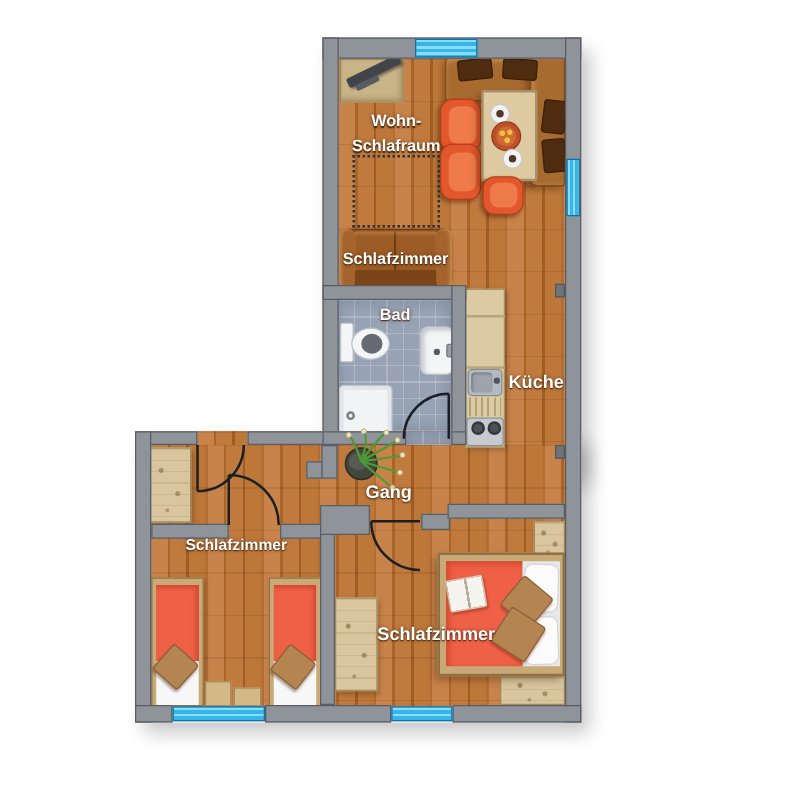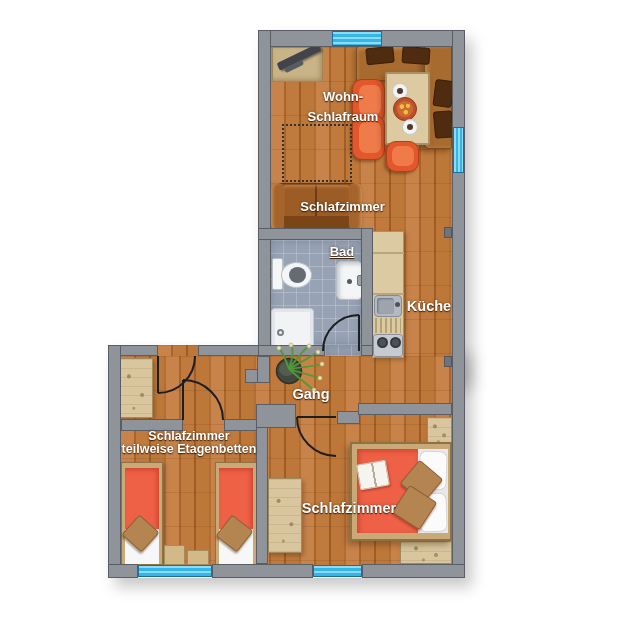--- a/index.html
+++ b/index.html
@@ -29,21 +29,21 @@
       radial-gradient(circle at 70% 62%, rgba(120,90,40,0.5) 0 1.5px, rgba(0,0,0,0) 2.5px),
       radial-gradient(circle at 45% 85%, rgba(120,90,40,0.45) 0 1px, rgba(0,0,0,0) 2px),
       repeating-linear-gradient(180deg, rgba(140,110,60,0.18) 0 1px, rgba(0,0,0,0) 1px 9px);
     box-shadow:2px 3px 4px rgba(60,30,5,0.3);}
   
   .whitebox{position:absolute;background:#f4f5f6;border:1.5px solid #b9bec5;box-sizing:border-box;}
   .shadowed{box-shadow:-3px 4px 6px rgba(60,30,5,0.35);}
   
   .lbl{position:absolute;color:#ffffff;font-weight:bold;text-align:center;
        text-shadow:0 1px 1px rgba(61,31,8,0.95),0 0 3px rgba(61,31,8,0.55);white-space:nowrap;}
-  .s13{font-size:13px;line-height:14px;margin-left:26px;}
+  .s13{font-size:13px;line-height:14px;}
   .s12{font-size:12.5px;line-height:13px;}
   .s14{font-size:14.5px;line-height:15px;}
   .blockshadow{position:absolute;background:#fdfdfd;box-shadow:7px 9px 14px rgba(0,0,0,0.22);}
   svg.overlay{position:absolute;left:0;top:0;pointer-events:none;}
 </style>
 </head>
 <body>
 
 <div class="canvas">
 
@@ -204,20 +204,19 @@
           <circle cx="320" cy="378" r="2"></circle>
           <circle cx="314" cy="390" r="2"></circle>
         <circle cx="279" cy="348" r="2"></circle>
       </g>
     </g>
   </svg>
 
   <div class="lbl s13" style="left:277px;top:90px;width:80px;">Wohn-</div>
   <div class="lbl s13" style="left:277px;top:110px;width:80px;">Schlafraum</div>
   <div class="lbl s13" style="left:271px;top:200px;width:91px;">Schlafzimmer</div>
-  <div class="lbl s13" style="left:286px;top:245px;width:60px;text-decoration:underline;">Bad</div>
+  <div class="lbl s13" style="left:286px;top:245px;width:60px;">Bad</div>
   <div class="lbl s14" style="left:404px;top:299px;width:50px;">Küche</div>
   <div class="lbl s14" style="left:286px;top:387px;width:50px;">Gang</div>
   <div class="lbl s12" style="left:139px;top:430px;width:100px;">Schlafzimmer</div>
-  <div class="lbl s12" style="left:119px;top:443px;width:140px;">teilweise Etagenbetten</div>
   <div class="lbl s14" style="left:299px;top:501px;width:100px;">Schlafzimmer</div>
 
 </div>
 
 </body></html>

